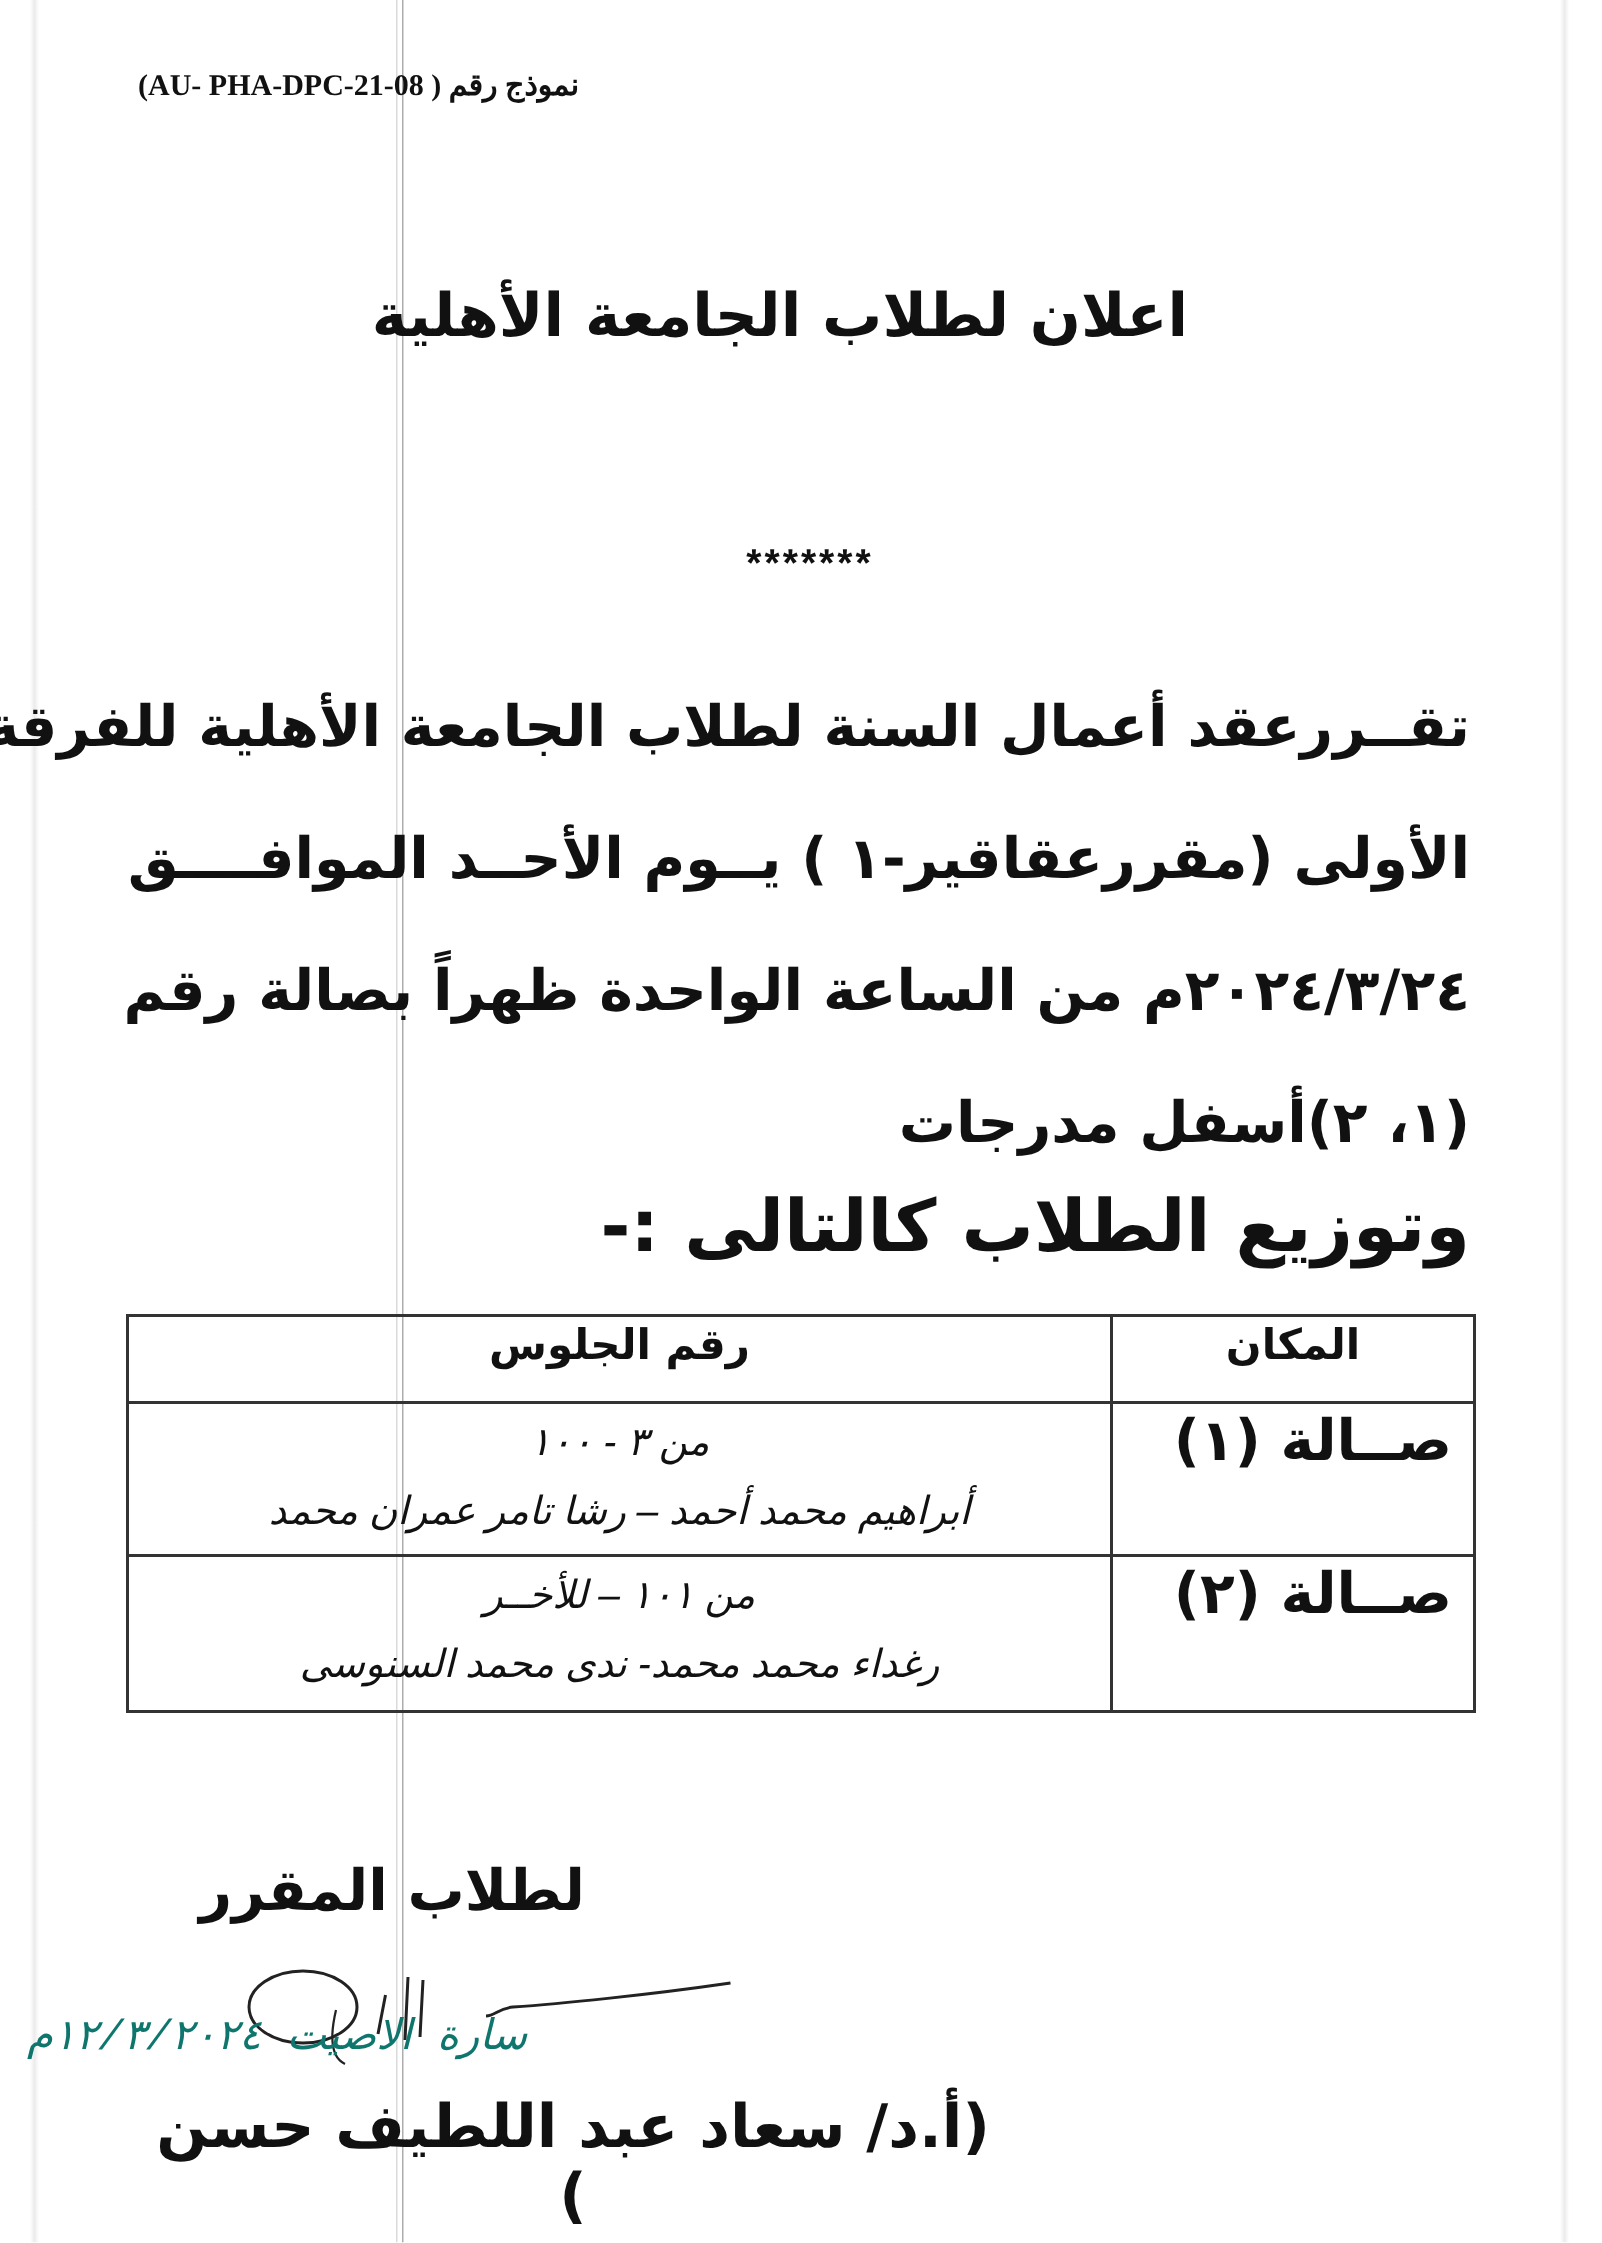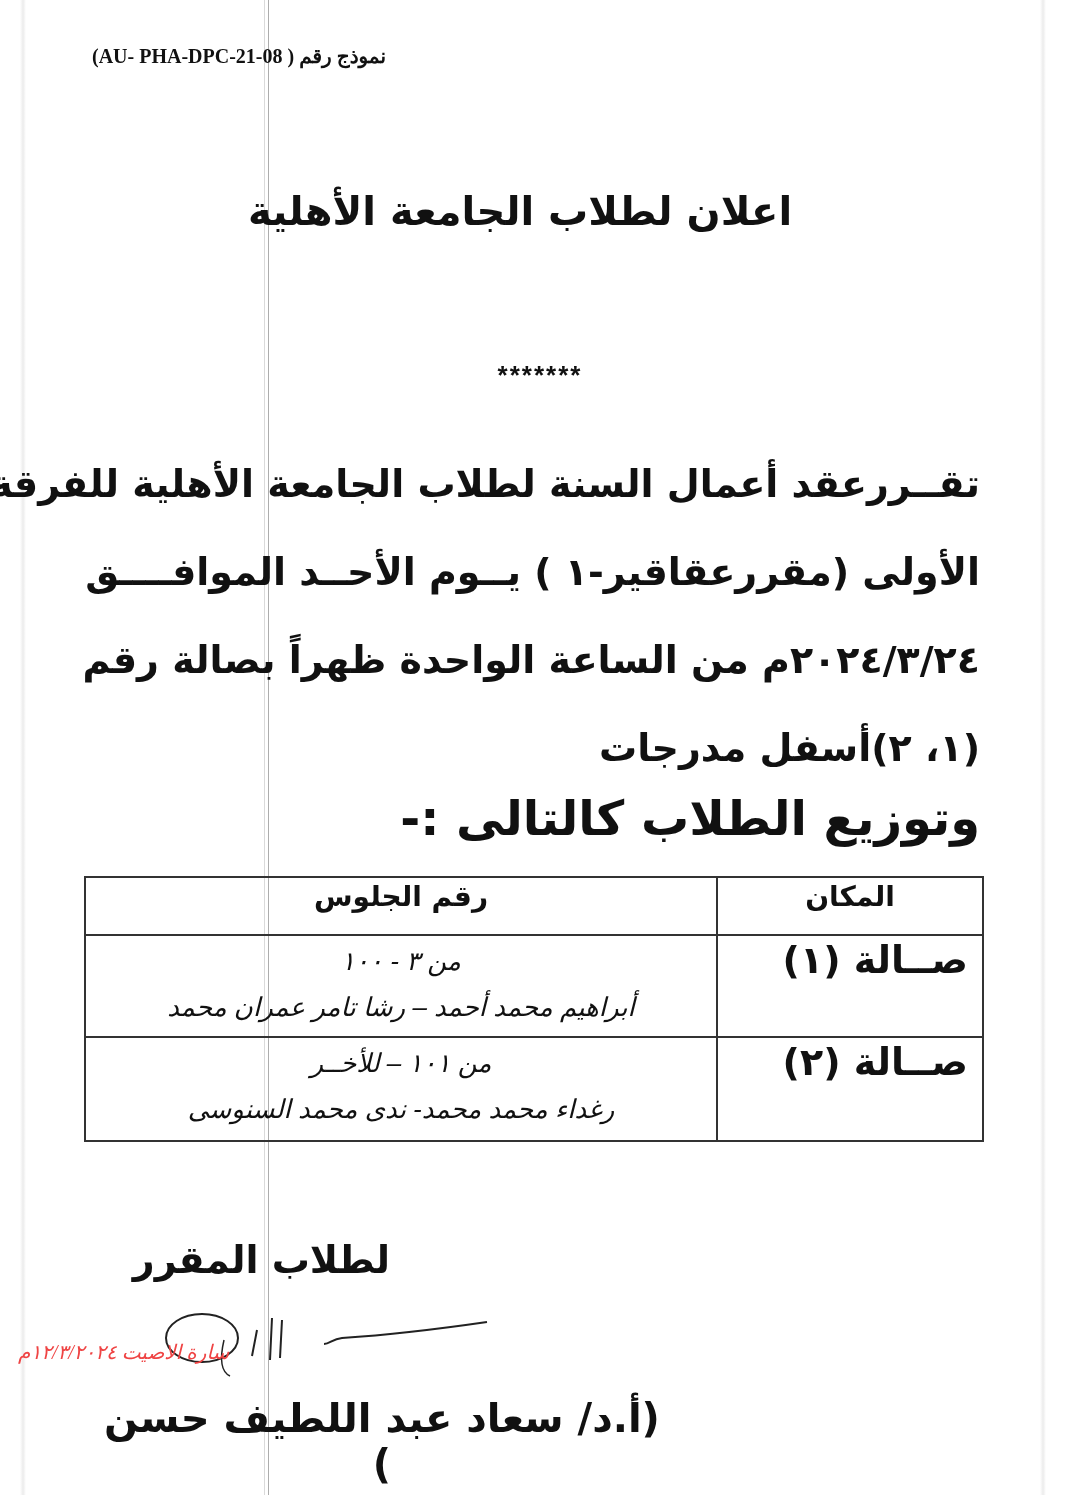--- a/index.html
+++ b/index.html
@@ -96,21 +96,21 @@
     table.seating {
       position: absolute;
       left: 84px;
       top: 876px;
       width: 900px;
       border-collapse: collapse;
       direction: rtl;
     }
     table.seating td, table.seating th {
       border: 2px solid #333333;
-      padding: 2px 22px;
+      padding: 2px 10px;
       vertical-align: top;
     }
     table.seating th {
       font-weight: bold;
       font-size: 28px;
       height: 52px;
       text-align: center;
     }
     table.seating th.place-col {
       width: 220px;
@@ -147,24 +147,24 @@
       position: absolute;
       left: 12px;
       top: 1300px;
       width: 480px;
       height: 90px;
     }
     .handwritten-date {
       position: absolute;
       left: 18px;
       top: 1340px;
-      font-family: Liberation Serif, serif;
+      font-family: Liberation Mono, monospace;
       font-style: italic;
-      font-size: 20px;
-      color: #ef4444;
+      font-size: 28px;
+      color: #0f766e;
       direction: rtl;
       white-space: nowrap;
     }
     .coordinator-name {
       position: absolute;
       left: 102px;
       top: 1395px;
       width: 560px;
       direction: rtl;
       text-align: center;

